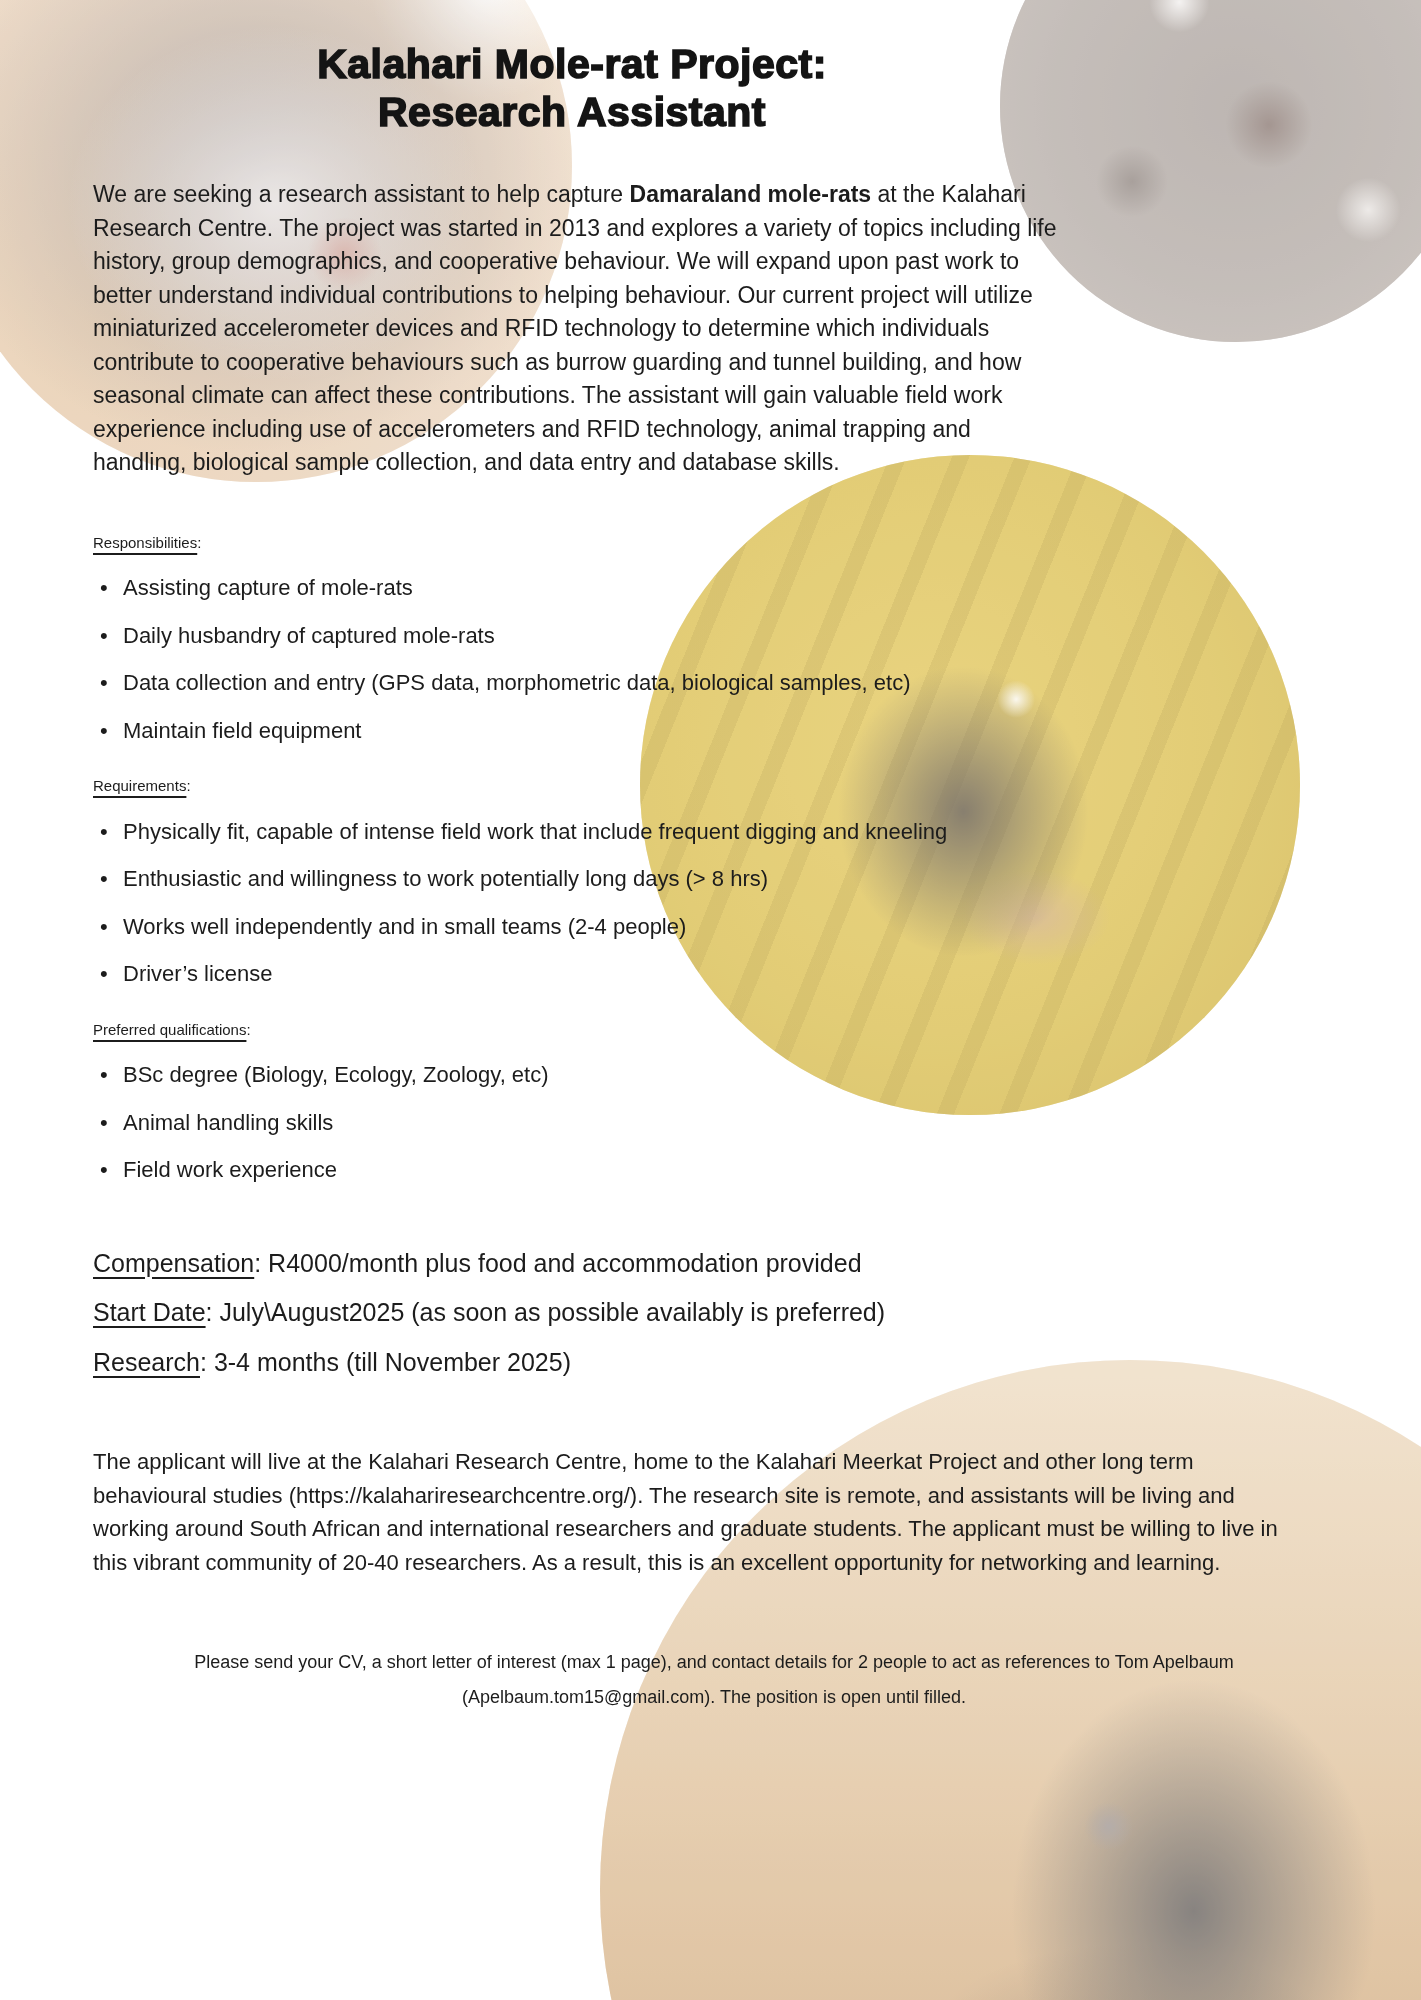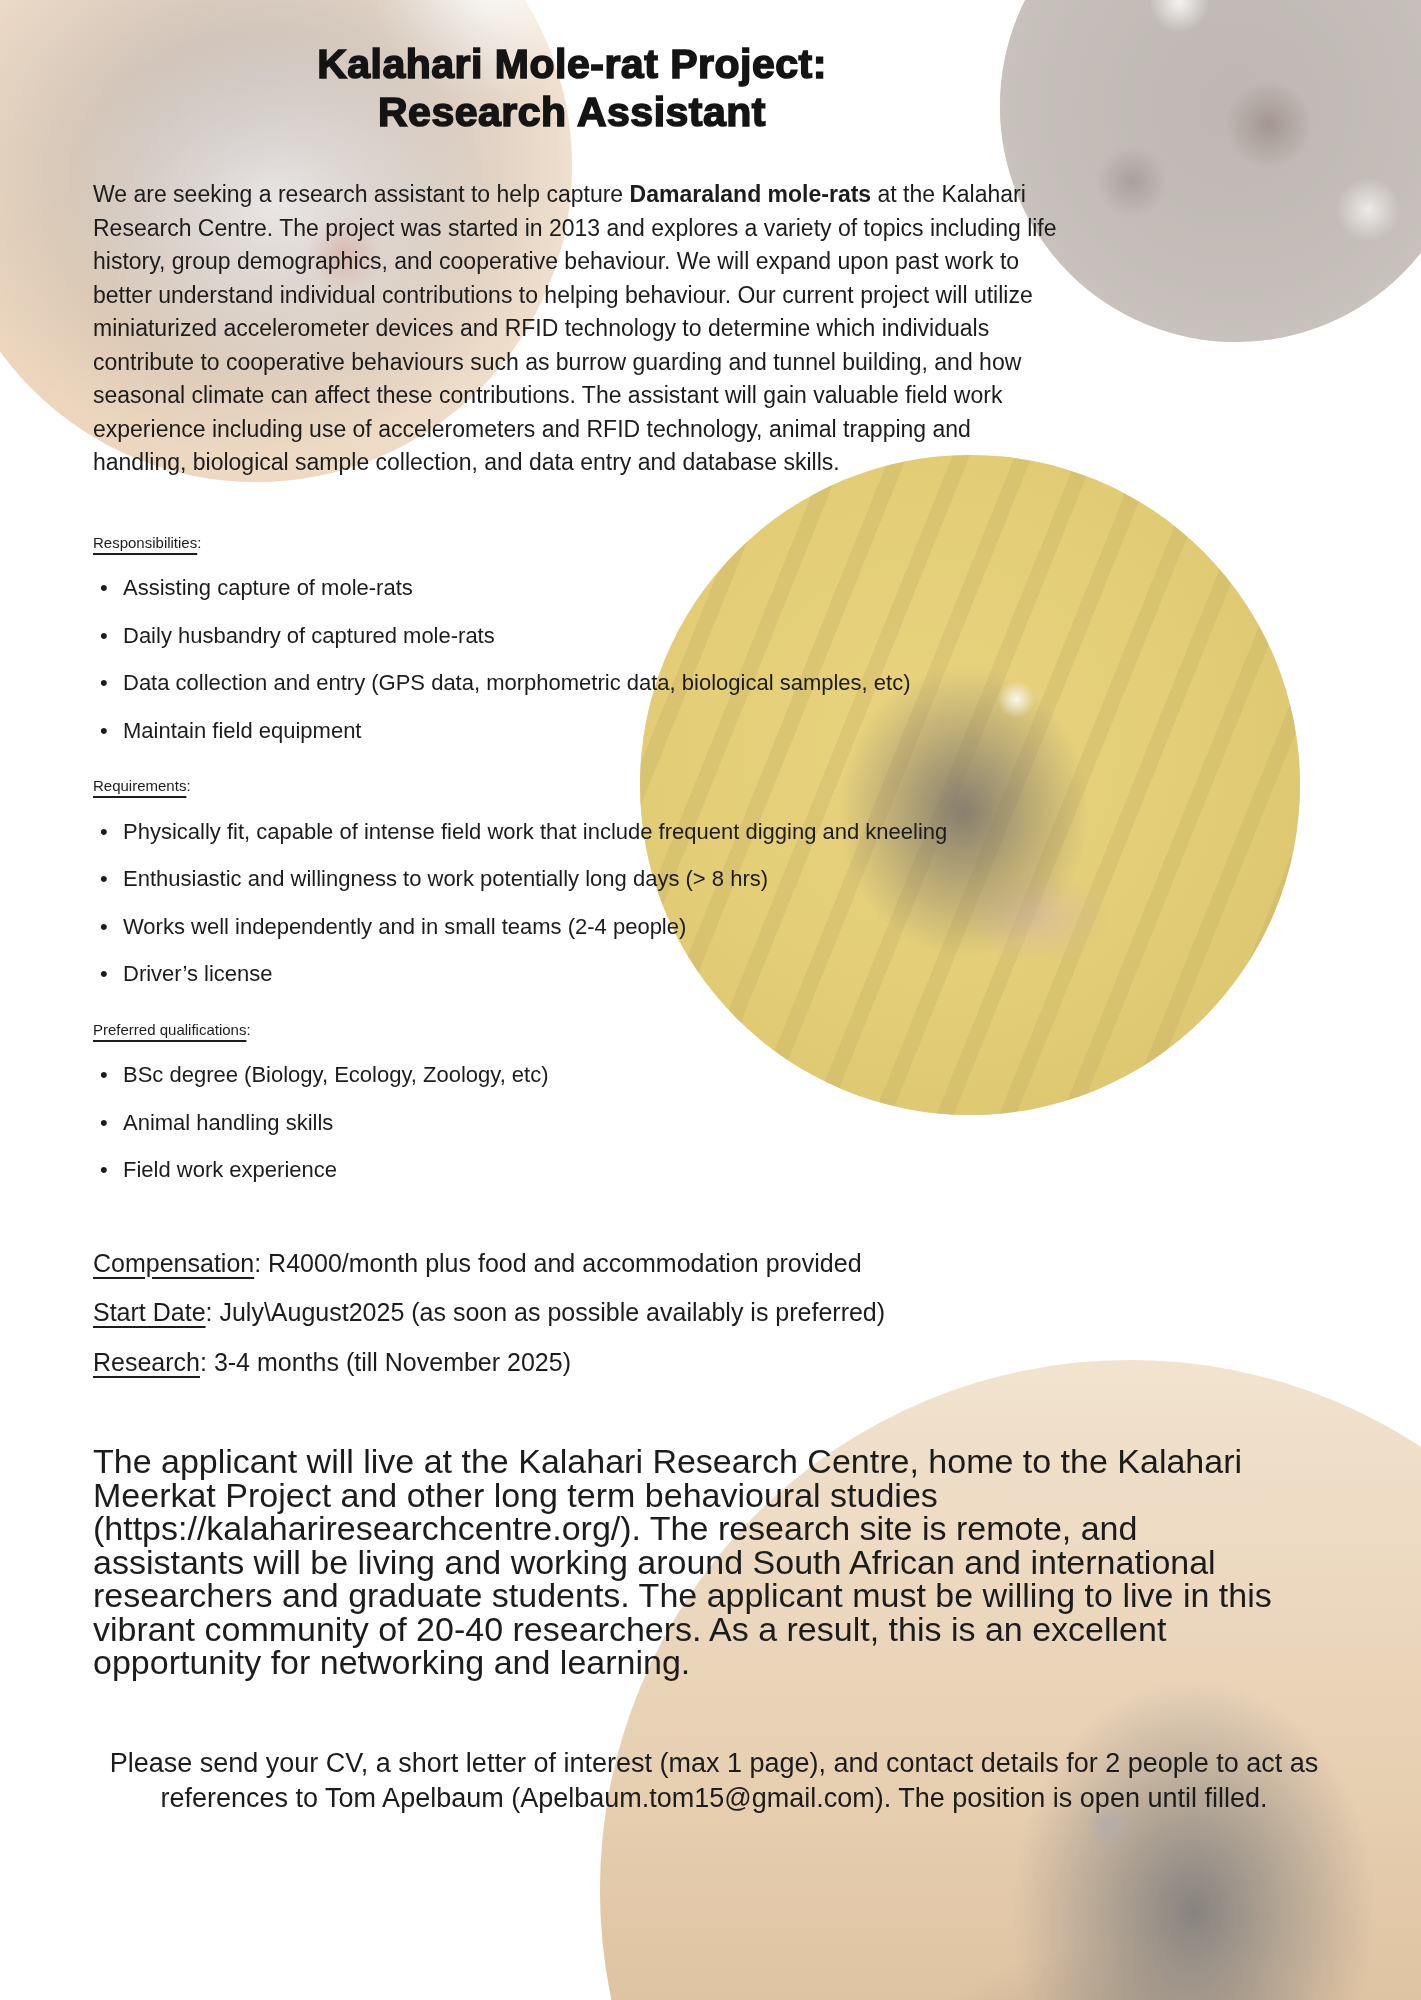--- a/index.html
+++ b/index.html
@@ -95,26 +95,26 @@
     position:absolute;left:7px;top:0;
   }
   .details{margin-top:60px;}
   .detail-line{
     margin:16px 0 0;
     font-size:25px;line-height:33.5px;
   }
   .detail-line:first-child{margin-top:0;}
   .para-wide{
     margin:66px 0 0;width:1185px;
-    font-size:34px;line-height:33.5px;
+    font-size:22px;line-height:33.5px;
   }
   .para-closing{
     margin:66px 0 0;width:1242px;
     text-align:center;
-    font-size:27px;line-height:35px;
+    font-size:18px;line-height:35px;
   }
 </style>
 </head>
 <body>
 
 <div class="page">
 
   <div class="photo photo-topleft"></div>
   <div class="photo photo-topright"></div>
   <div class="photo photo-middle"></div>

